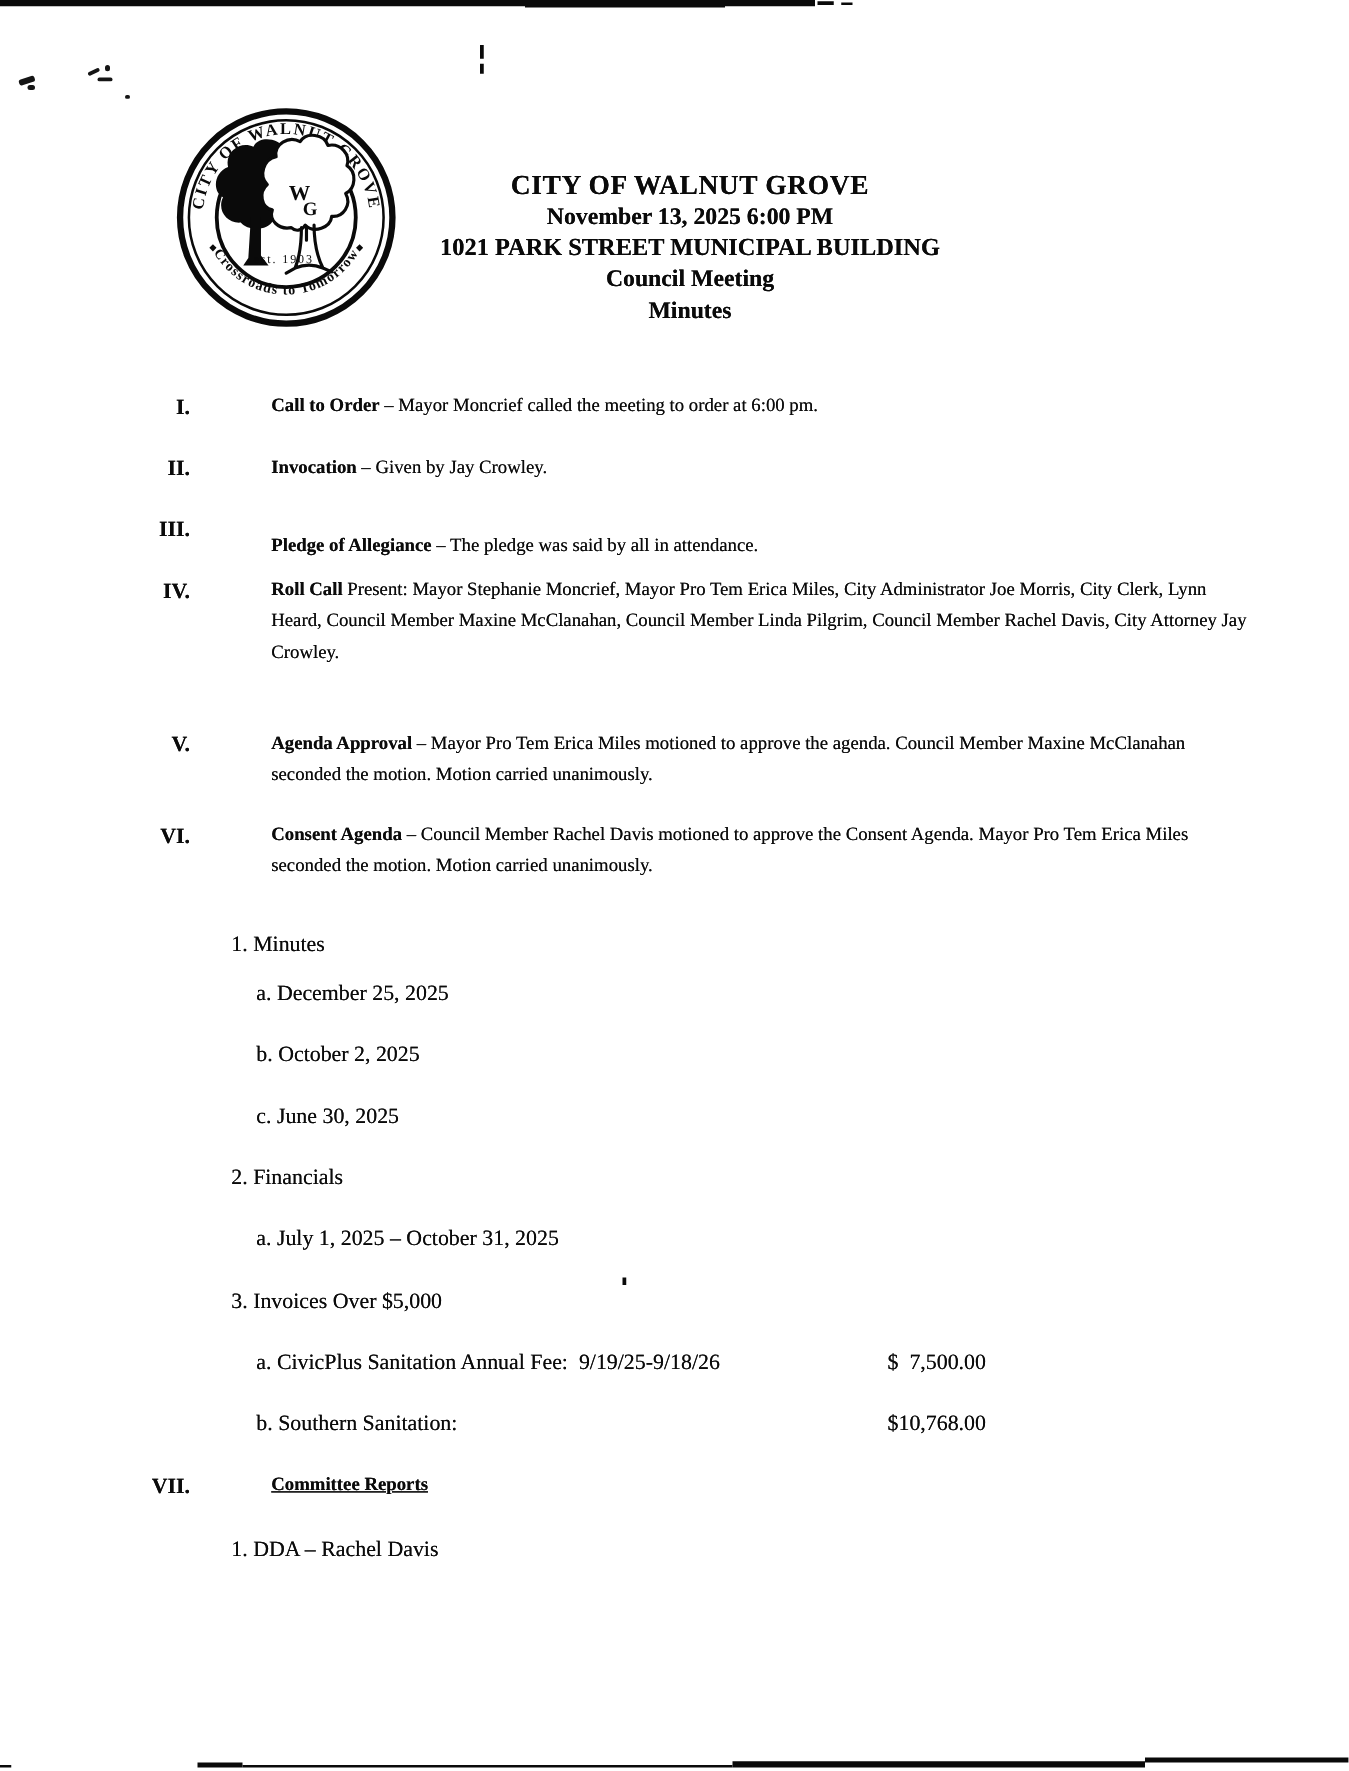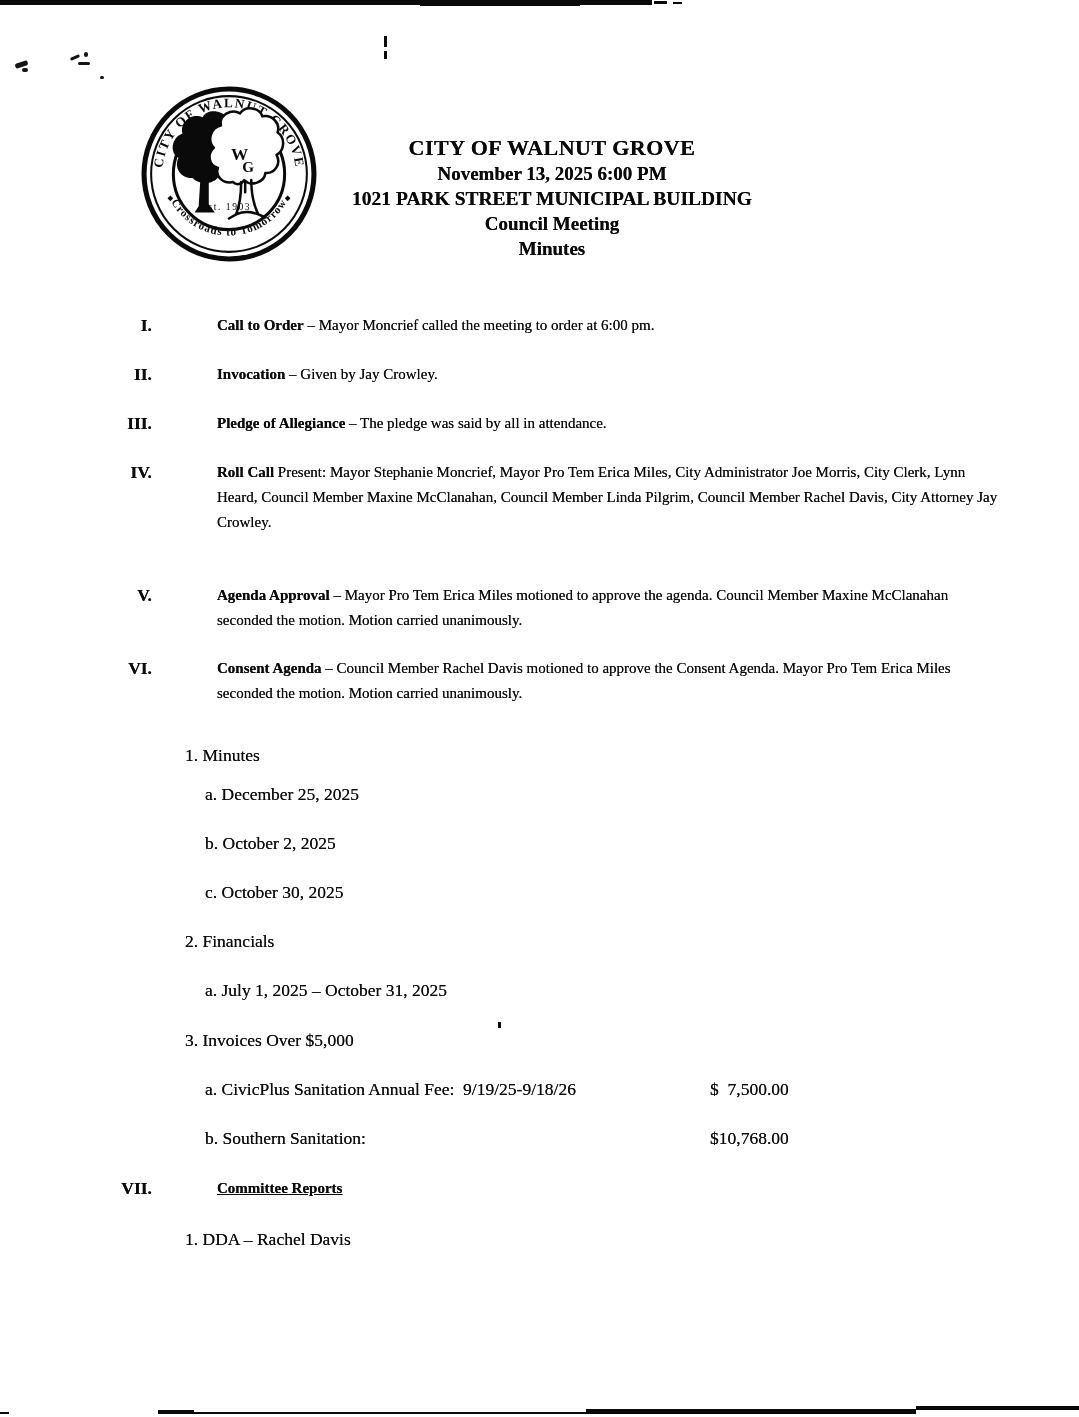--- a/index.html
+++ b/index.html
@@ -115,35 +115,35 @@
     <div class="line">Minutes</div>
   </div>
 
   <div class="num" style="top:313px;">I.</div>
   <div class="sec-body" style="top:313px;"><span class="h">Call to Order</span><span> – </span><span>Mayor Moncrief called the meeting to order at 6:00 pm.</span></div>
 
   <div class="num" style="top:362px;">II.</div>
   <div class="sec-body" style="top:362px;"><span class="h">Invocation</span><span> – </span><span>Given by Jay Crowley.</span></div>
 
   <div class="num" style="top:411px;">III.</div>
-  <div class="sec-body" style="top:411px;"><span class="h">Pledge of Allegiance</span><span> – </span><span>The pledge was said by all in attendance.</span></div>
+  <div class="sec-body" style="top:425px;"><span class="h">Pledge of Allegiance</span><span> – </span><span>The pledge was said by all in attendance.</span></div>
 
   <div class="num" style="top:460px;">IV.</div>
   <div class="sec-body" style="top:460px;"><span class="h">Roll Call</span><span> </span><span>Present: Mayor Stephanie Moncrief, Mayor Pro Tem Erica Miles, City Administrator Joe Morris, City Clerk, Lynn Heard, Council Member Maxine McClanahan, Council Member Linda Pilgrim, Council Member Rachel Davis, City Attorney Jay Crowley.</span></div>
 
   <div class="num" style="top:583px;">V.</div>
   <div class="sec-body" style="top:583px;"><span class="h">Agenda Approval</span><span> – </span><span>Mayor Pro Tem Erica Miles motioned to approve the agenda. Council Member Maxine McClanahan seconded the motion. Motion carried unanimously.</span></div>
 
   <div class="num" style="top:656px;">VI.</div>
   <div class="sec-body" style="top:656px;"><span class="h">Consent Agenda</span><span> – </span><span>Council Member Rachel Davis motioned to approve the Consent Agenda. Mayor Pro Tem Erica Miles seconded the motion. Motion carried unanimously.</span></div>
 
   <div class="lrow l1" style="top:743px;">1. Minutes</div>
   <div class="lrow l2" style="top:782px;">a. December 25, 2025</div>
   <div class="lrow l2" style="top:831px;">b. October 2, 2025</div>
-  <div class="lrow l2" style="top:880px;">c. October 30, 2025</div>
+  <div class="lrow l2" style="top:880px;">c. June 30, 2025</div>
   <div class="lrow l1" style="top:929px;">2. Financials</div>
   <div class="lrow l2" style="top:978px;">a. July 1, 2025 – October 31, 2025</div>
   <div class="lrow l1" style="top:1028px;">3. Invoices Over $5,000</div>
   <div class="lrow l2" style="top:1077px;">a. CivicPlus Sanitation Annual Fee:  9/19/25-9/18/26</div>
   <div class="amt" style="top:1077px;">$  7,500.00</div>
   <div class="lrow l2" style="top:1126px;">b. Southern Sanitation:</div>
   <div class="amt" style="top:1126px;">$10,768.00</div>
 
   <div class="num" style="top:1176px;">VII.</div>
   <div class="sec-body" style="top:1176px;text-decoration:underline;"><span class="h">Committee Reports</span></div>

